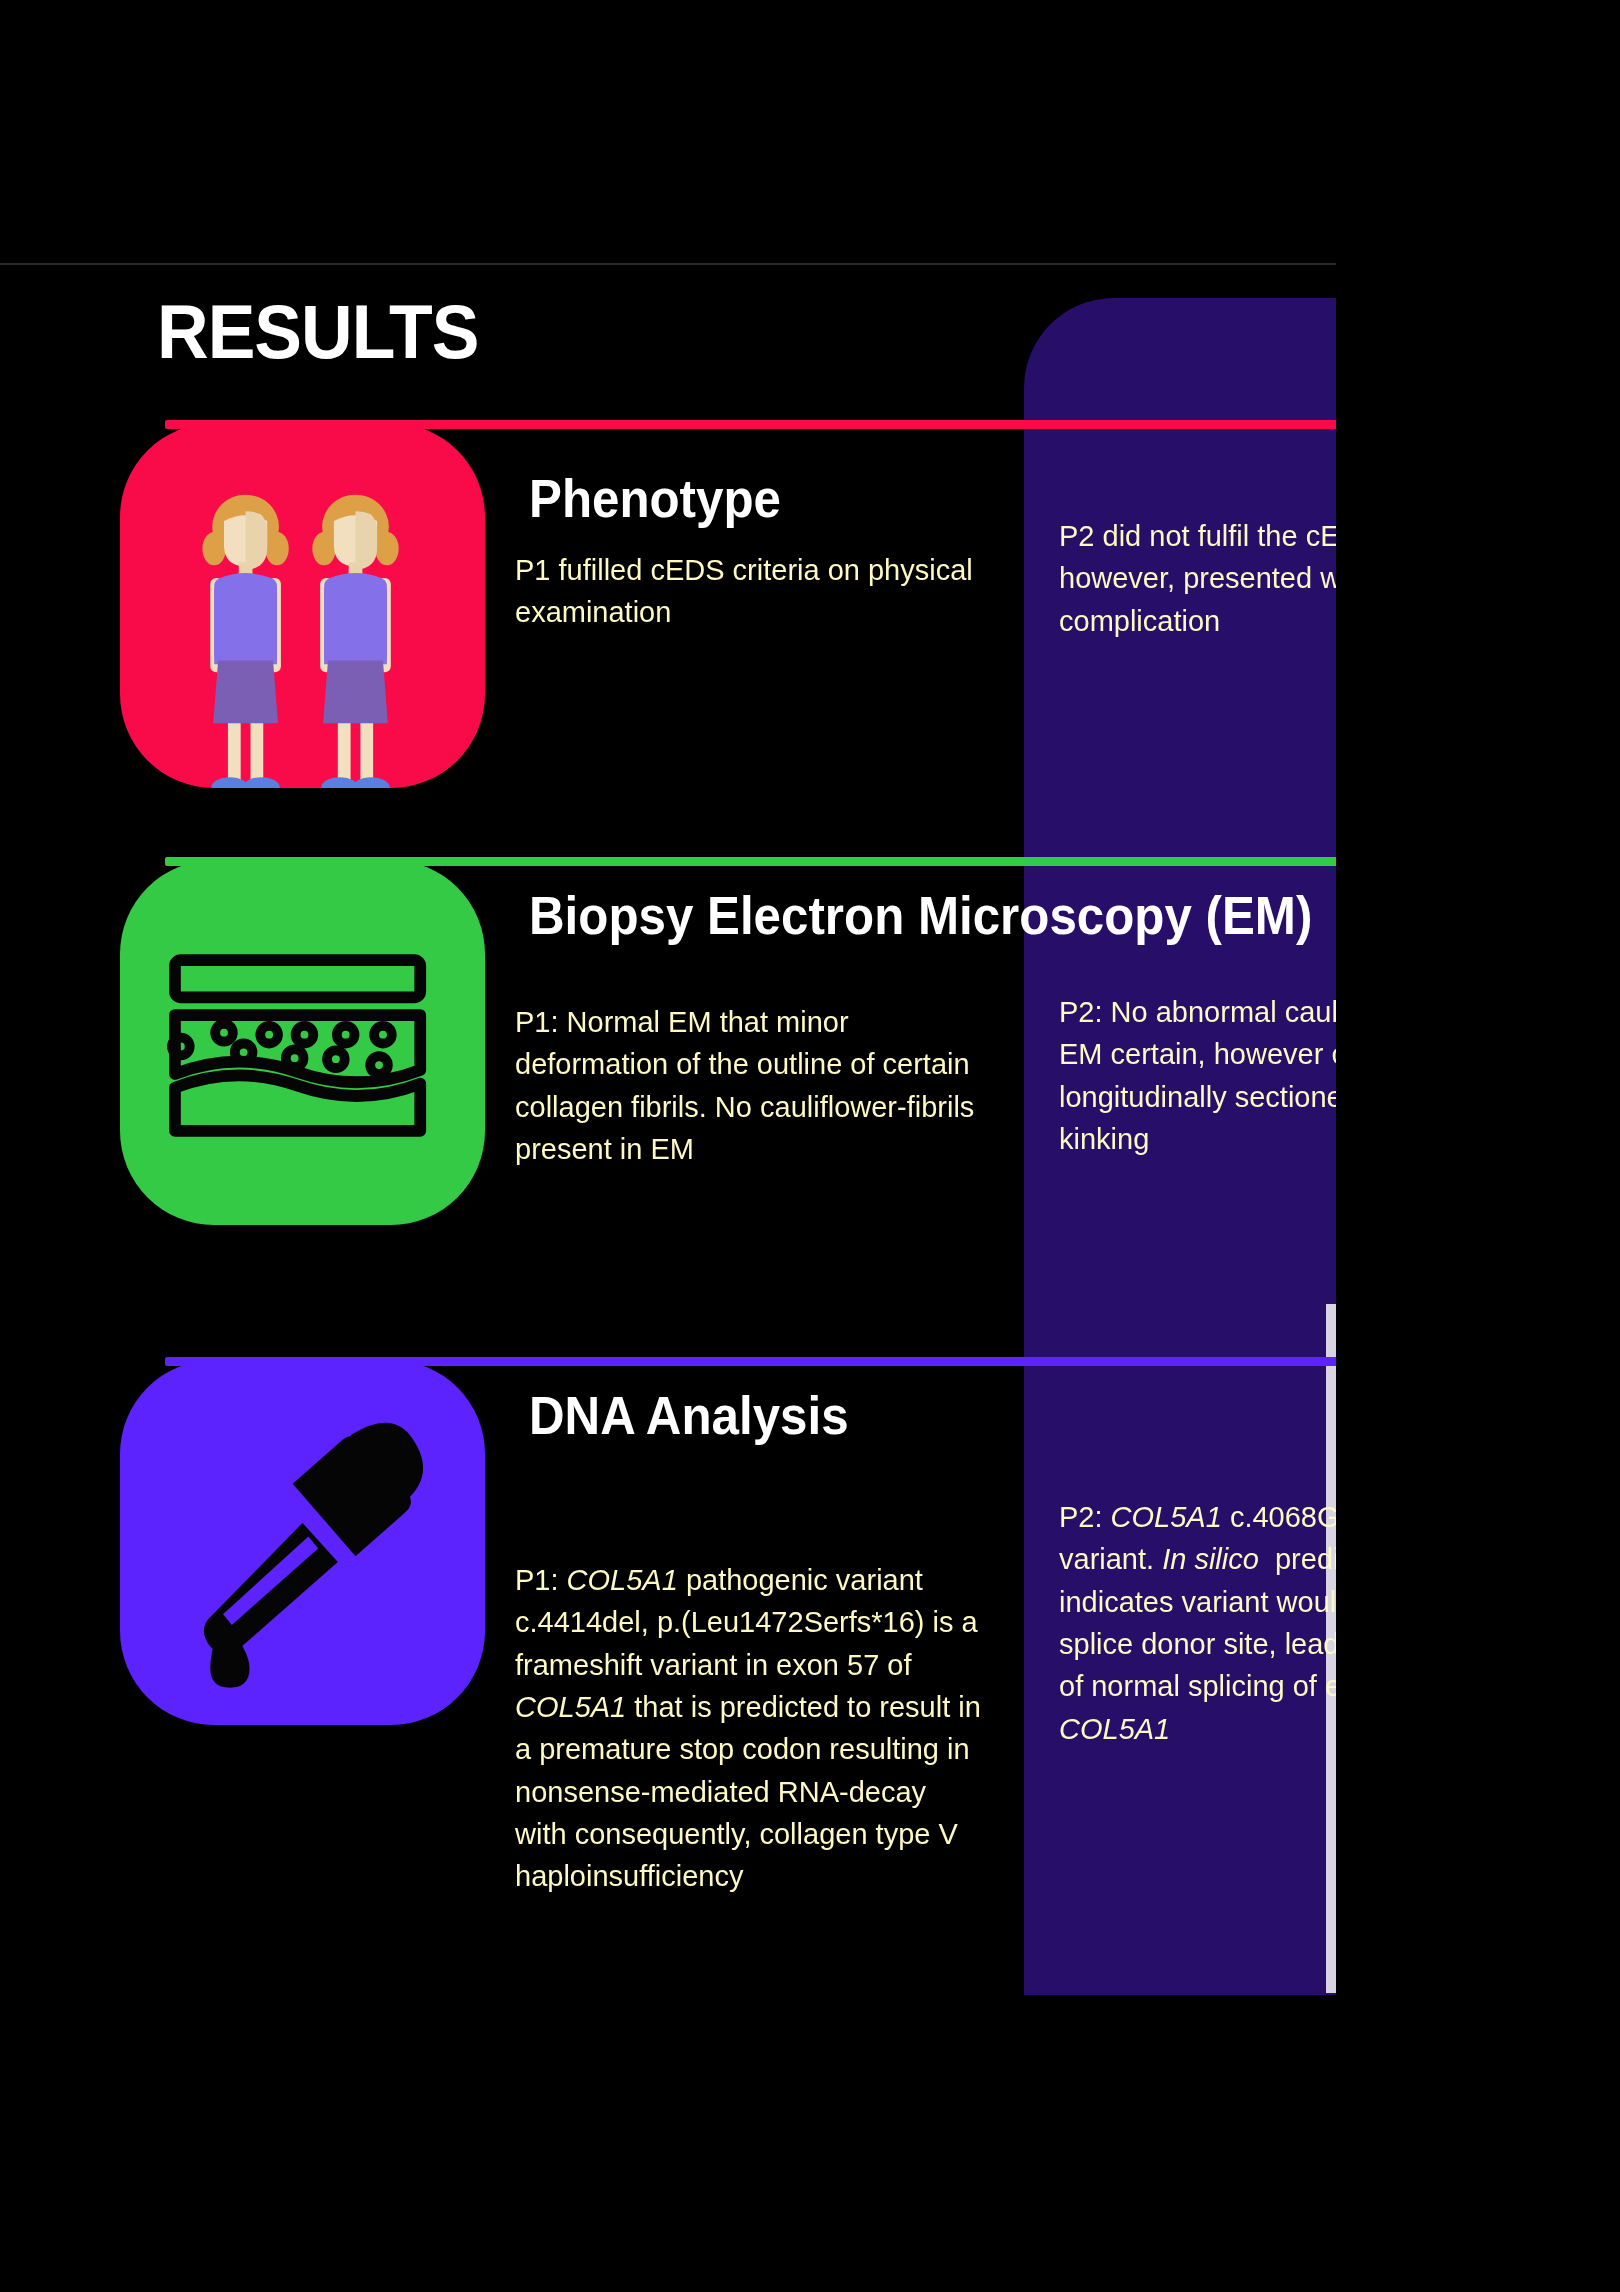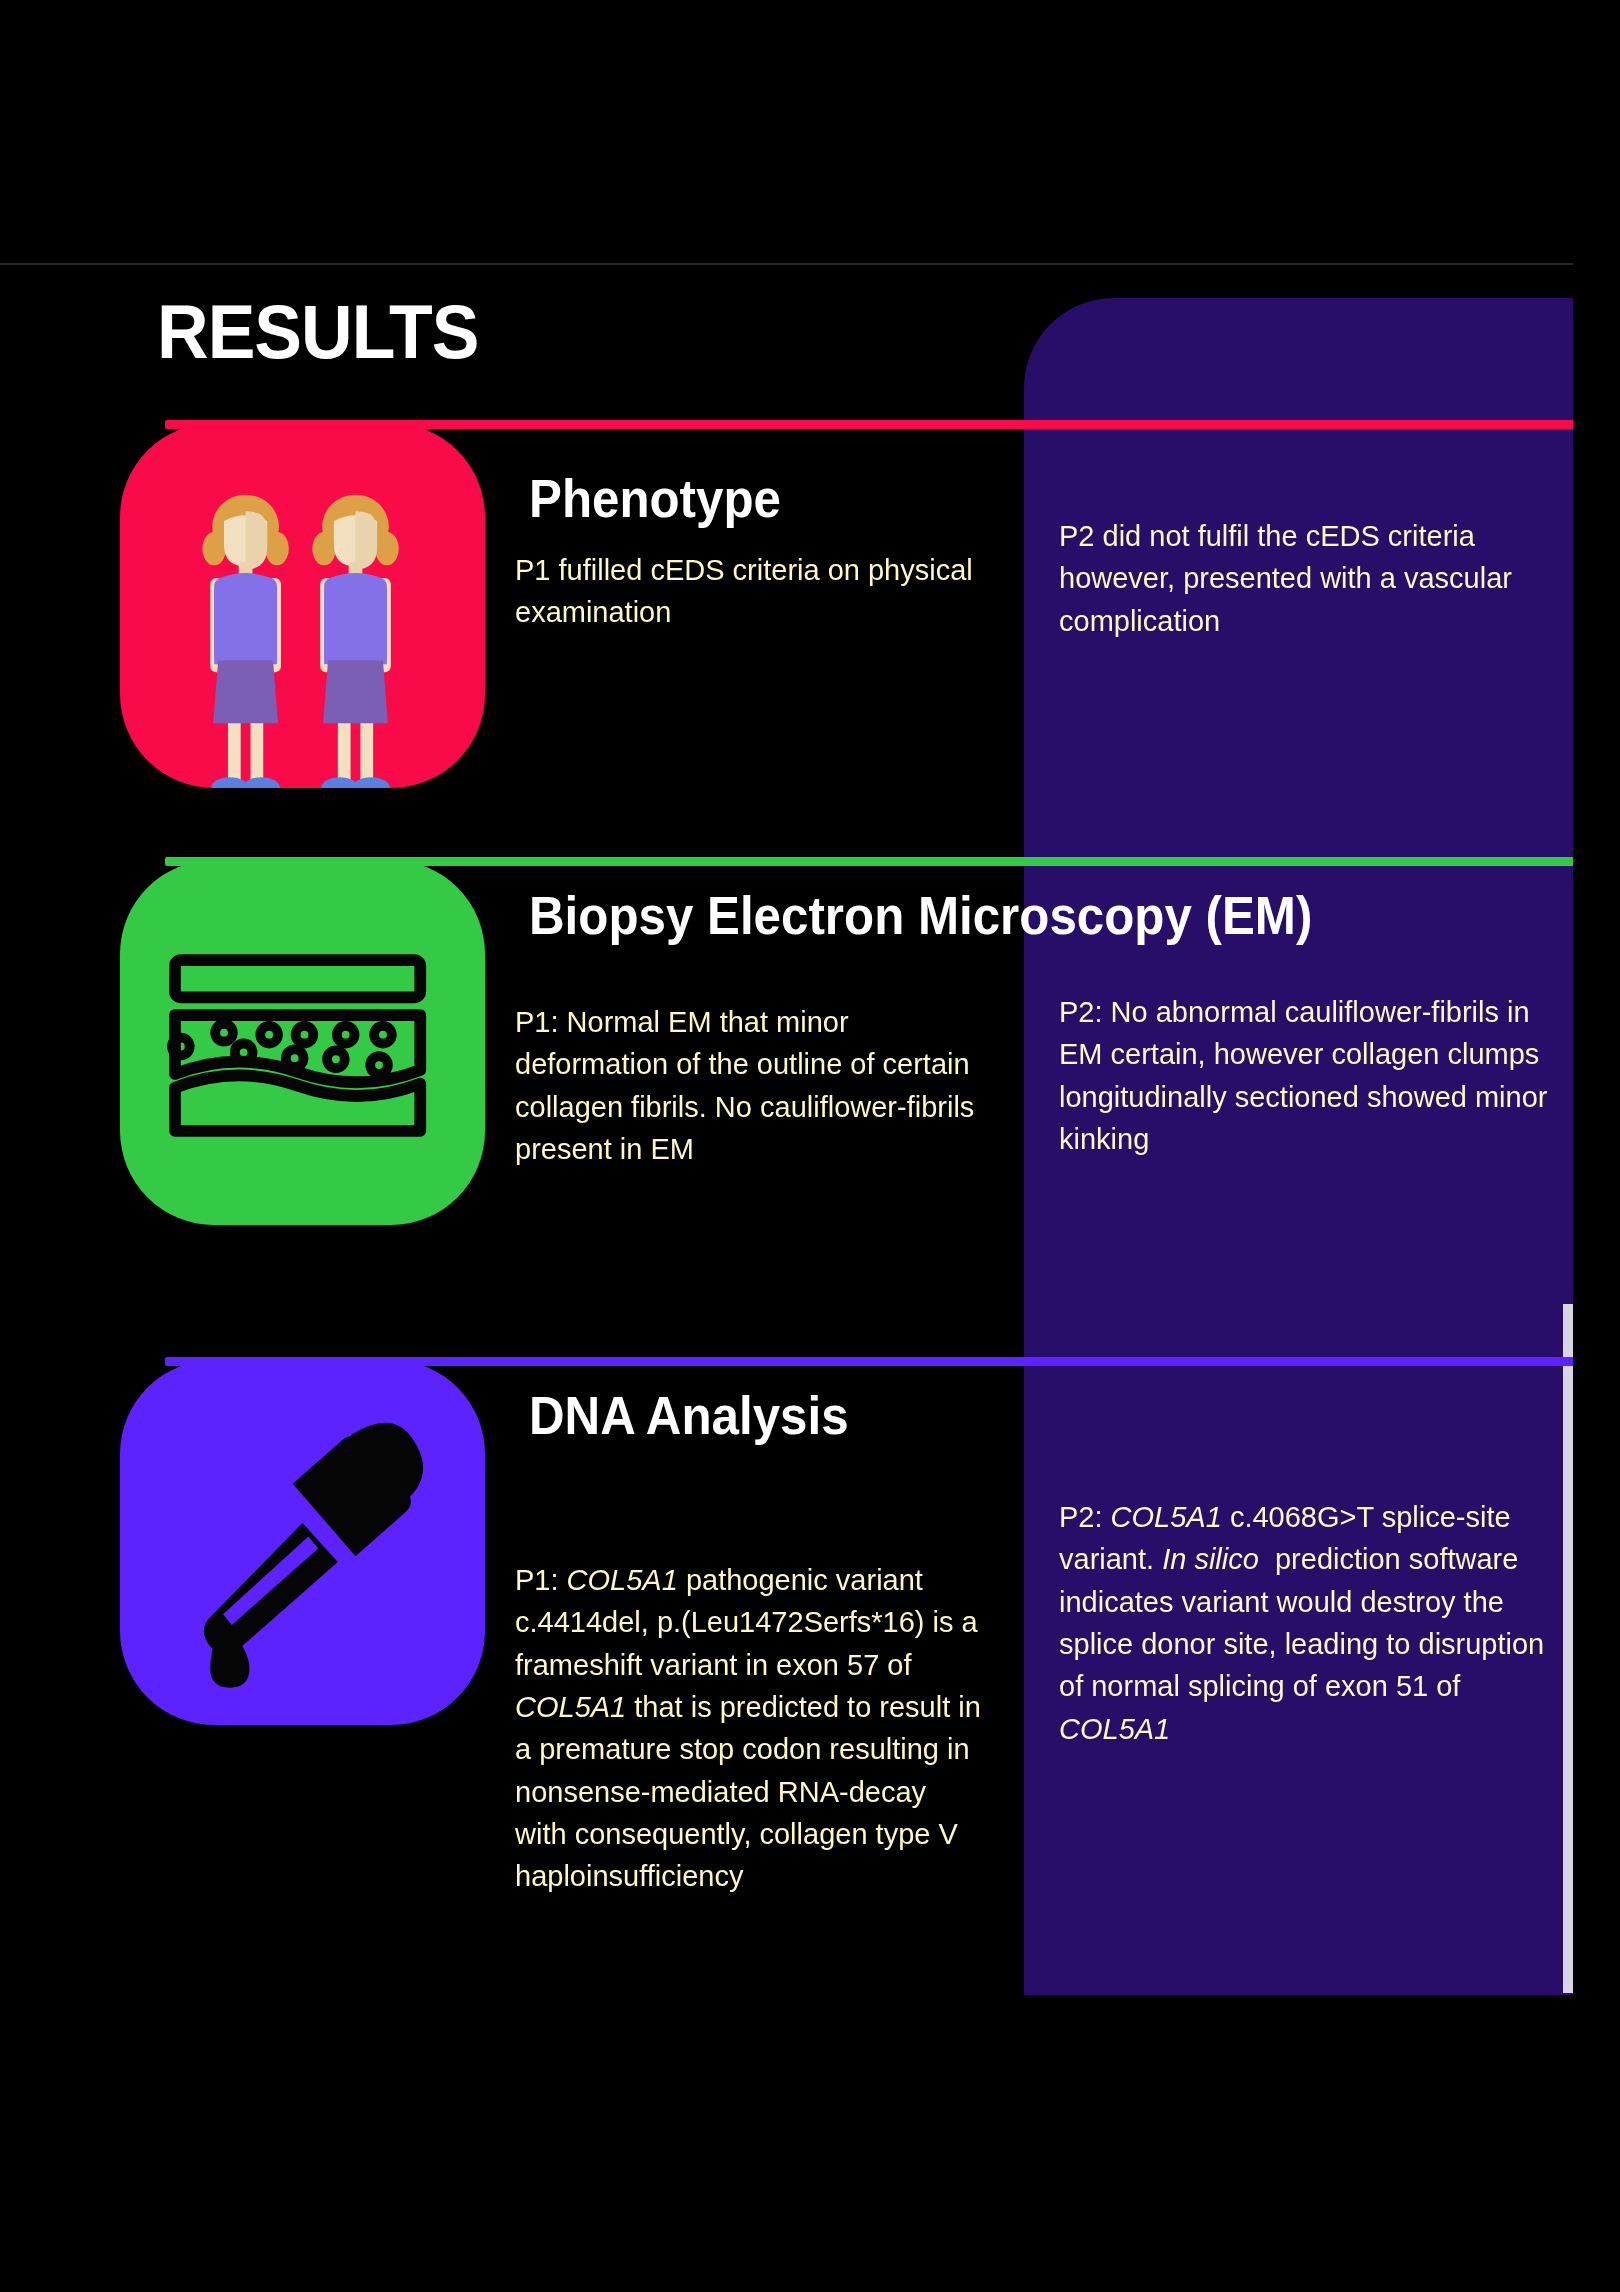--- a/index.html
+++ b/index.html
@@ -9,21 +9,21 @@
     background: #000000;
   }
 
   body {
     font-family: "Liberation Sans", sans-serif;
     color: #ffffff;
   }
 
   .canvas {
     position: relative;
-    width: 1573px;
+    width: 1336px;
     height: 2293px;
     background: #000000;
     overflow: hidden;
   }
 
   
   .top-divider {
     position: absolute;
     left: 0;
     top: 263px;

